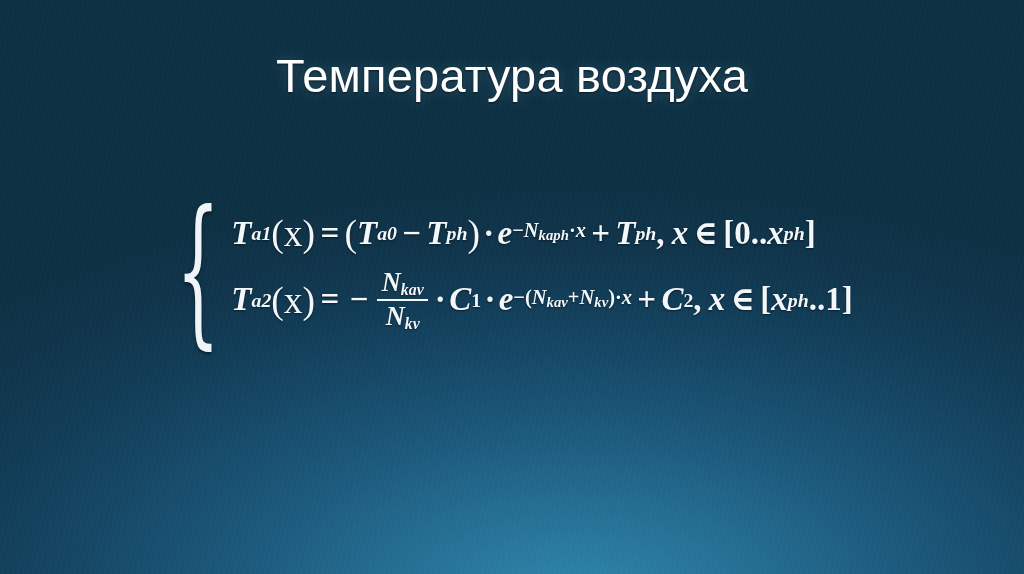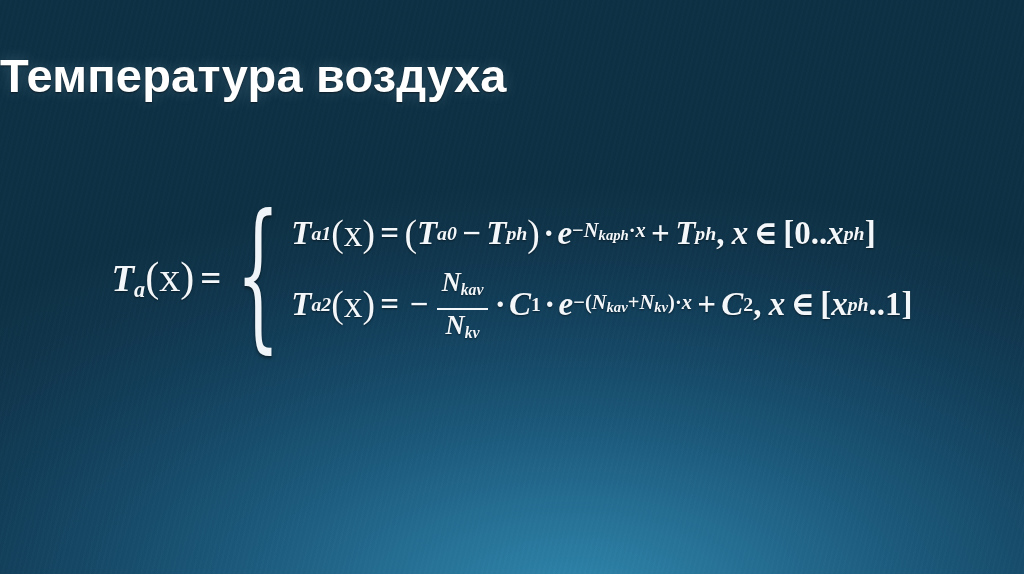--- a/index.html
+++ b/index.html
@@ -41,23 +41,23 @@
         rgba(0,0,0,0.012) 5px);
     opacity: .85;
   }
 
   
   .title {
     position: absolute;
     left: 0;
     right: 0;
     top: 48px;
-    text-align: left;
+    text-align: center;
     font-size: 47px;
-    font-weight: 700;
+    font-weight: 400;
     letter-spacing: .2px;
     color: #ffffff;
     text-shadow:
       0 1px 2px rgba(0,0,0,.55),
       0 0 14px rgba(170,215,235,.22);
     white-space: nowrap;
     z-index: 3;
   }
 
   
@@ -131,42 +131,41 @@
 
   
   .frac {
     display: inline-flex;
     flex-direction: column;
     align-items: center;
     vertical-align: middle;
     margin: 0 .12em;
     font-size: .80em;
   }
-  .frac .num { padding: 0 .18em 10px; }
+  .frac .num { padding: 0 .18em 1px; }
   .frac .den { padding: 1px .18em 0; text-align: right; }
   .frac .bar {
     display: block;
     width: 100%;
     height: 2px;
     background: #f3f7fa;
   }
 
   .exp { font-size: .62em; }
   .exp .up { font-style: normal; }
 </style>
 </head>
 <body>
 
 <div id="slide">
 
   <div class="title">Температура воздуха</div>
 
   <div class="formula">
 
-    <span class="lhs"><span>T</span><sub>a</sub><span class="paren">(x)</span><span class="op">=</span></span>
 
     <span class="brace">{</span>
 
     <div class="cases">
 
       <div class="case-row first">
         <span>T</span>
           <sub>a1</sub>
           <span class="paren">(x)</span>
           <span class="op">=</span>

